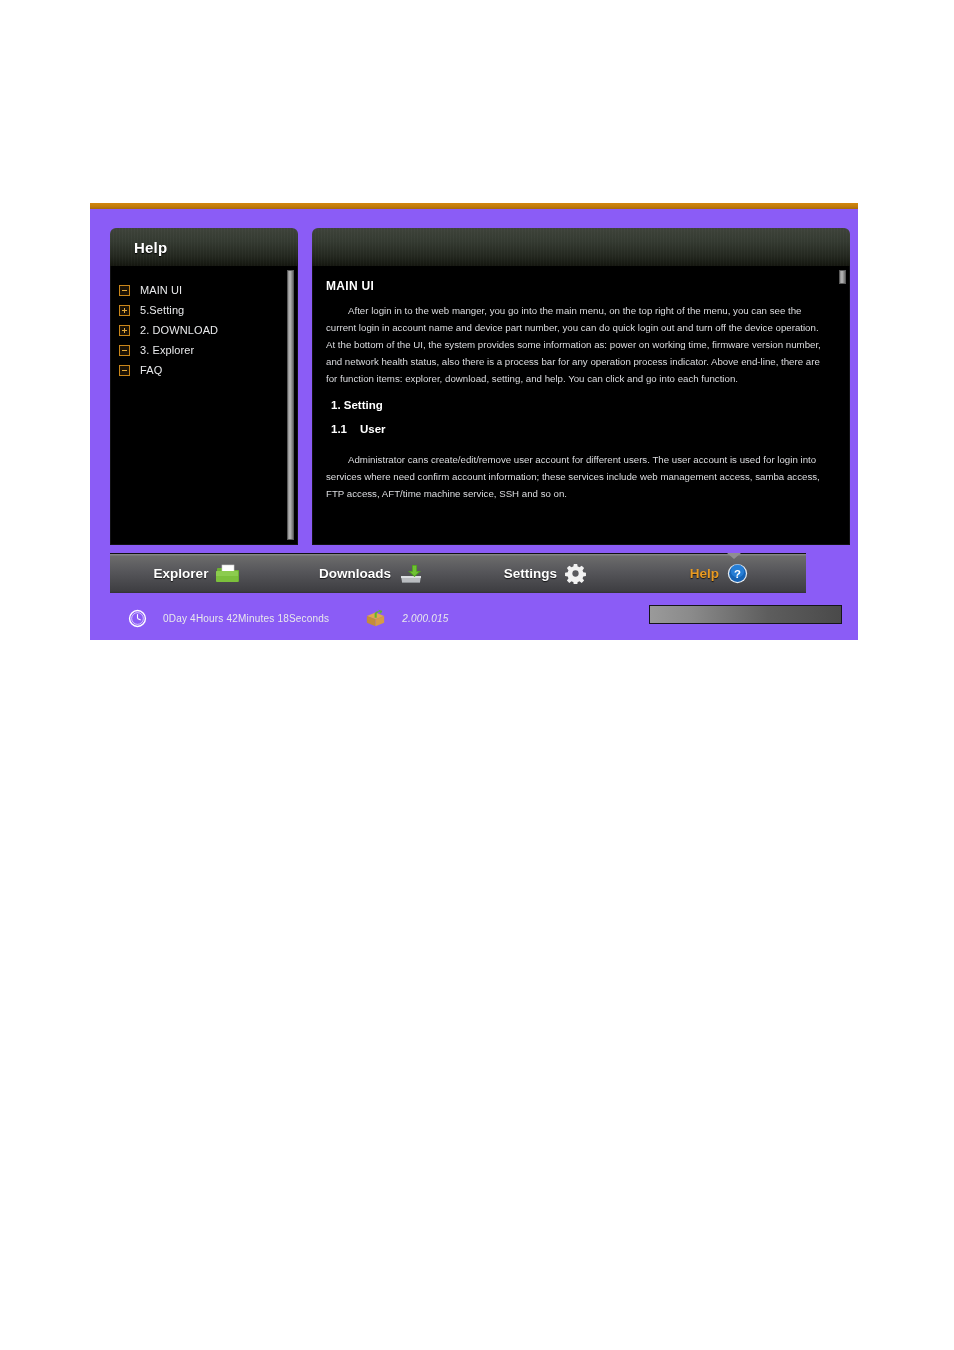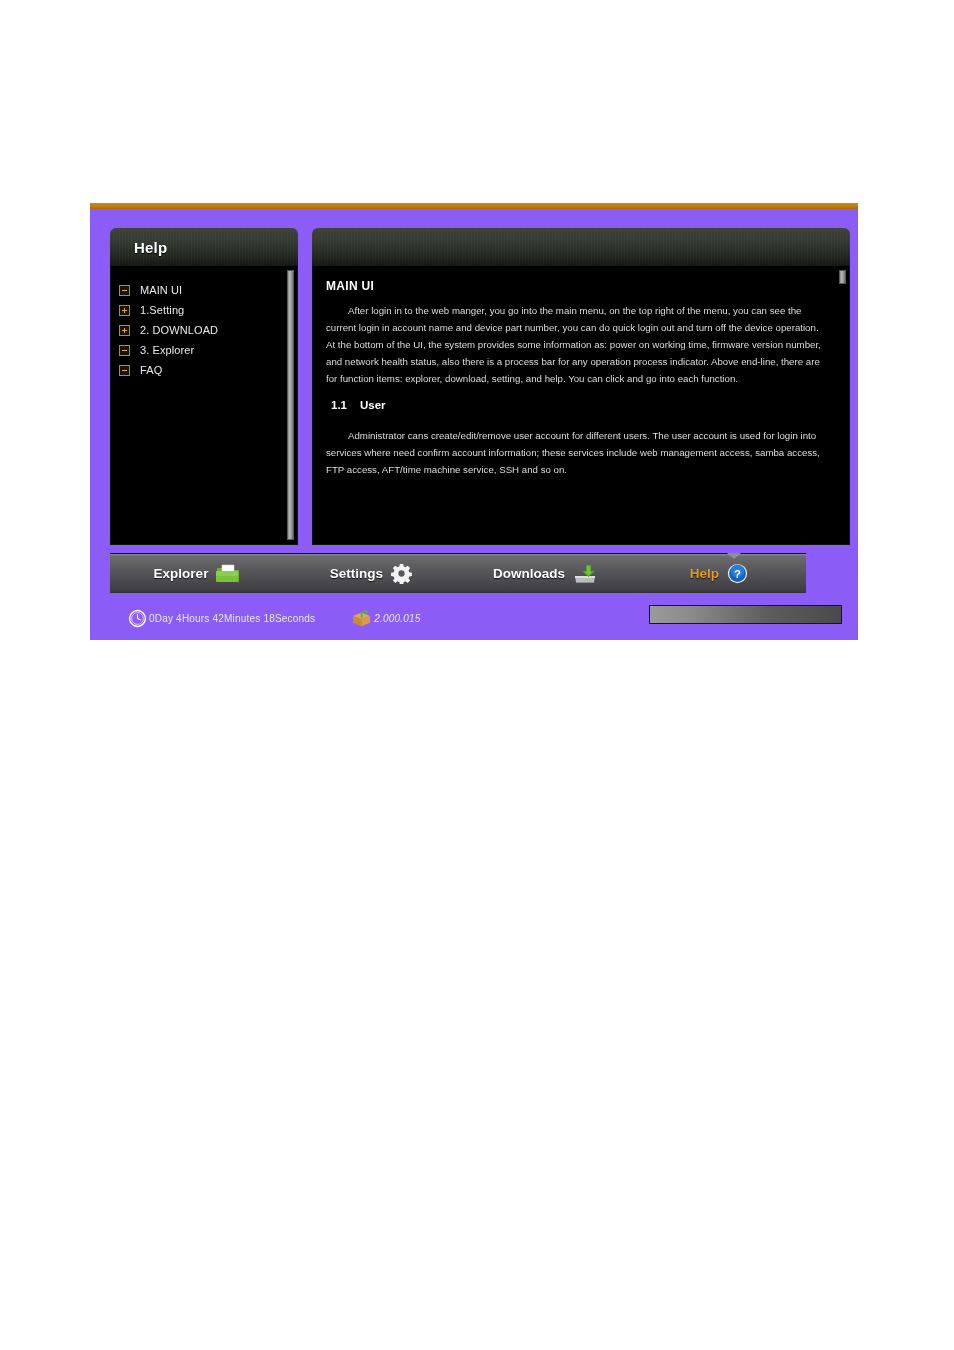--- a/index.html
+++ b/index.html
@@ -195,21 +195,21 @@
     border-top: 6px solid #8f8f8f;
   }
 
   
   #statusbar {
     position: absolute;
     left: 20px; top: 392px;
     width: 740px; height: 38px;
     display: flex; align-items: center;
   }
-  .status-group { display: flex; align-items: center; gap: 2px; margin-top: 8px; }
+  .status-group { display: flex; align-items: center; gap: 16px; margin-top: 8px; }
   #uptime-group { margin-left: 18px; }
   #version-group { margin-left: 36px; font-style: italic; }
   .status-text {
     font-size: 10px;
     color: #e8e9ec;
     letter-spacing: .2px;
   }
   #progress-track {
     position: absolute;
     right: 8px;
@@ -236,21 +236,21 @@
       <div id="nav-body">
         <div id="tree">
 
           <div class="tree-item">
             <span class="tree-toggle"></span>
             <span class="tree-label">MAIN UI</span>
           </div>
 
           <div class="tree-item">
             <span class="tree-toggle plus"></span>
-            <span class="tree-label">1.Setting</span>
+            <span class="tree-label">5.Setting</span>
           </div>
 
           <div class="tree-item">
             <span class="tree-toggle plus"></span>
             <span class="tree-label">2. DOWNLOAD</span>
           </div>
 
           <div class="tree-item">
             <span class="tree-toggle"></span>
             <span class="tree-label">3. Explorer</span>
@@ -272,20 +272,21 @@
       <div class="panel-header">
         <span class="panel-header-title"></span>
       </div>
       <div id="content-body">
         <div id="doc">
 
           <div class="doc-h1">MAIN UI</div>
 
           <p class="doc-p">After login in to the web manger, you go into the main menu, on the top right of the menu, you can see the current login in account name and device part number, you can do quick login out and turn off the device operation. At the bottom of the UI, the system provides some information as: power on working time, firmware version number, and network health status, also there is a process bar for any operation process indicator. Above end-line, there are for function items: explorer, download, setting, and help. You can click and go into each function.</p>
 
+          <div class="doc-h2">1. Setting</div>
 
 
           <div class="doc-h3">
             <span class="num">1.1</span><span>User</span>
           </div>
 
           <p class="doc-p">Administrator cans create/edit/remove user account for different users. The user account is used for login into services where need confirm account information; these services include web management access, samba access, FTP access, AFT/time machine service, SSH and so on.</p>
 
         </div>
         <div class="vscroll" id="content-scroll">
@@ -299,47 +300,47 @@
   <div id="navbar">
 
     <div class="nav-tab">
       <span class="nav-tab-label">Explorer</span>
       <span>
         <svg width="24" height="20" viewBox="0 0 24 20">
           <path d="M1 4 h8 l2 2 h11 a1 1 0 0 1 1 1 v10 a1 1 0 0 1 -1 1 h-20 a1 1 0 0 1 -1 -1 v-12 a1 1 0 0 1 1 -1 z" fill="#6cb032"></path>
           <rect x="6" y="1" width="12" height="9" fill="#ffffff" stroke="#cfcfcf" stroke-width="0.6"></rect>
           <path d="M1 7 h20 a1 1 0 0 1 1 1 v9 a1 1 0 0 1 -1 1 h-20 a1 1 0 0 1 -1 -1 v-9 a1 1 0 0 1 1 -1 z" fill="#7cc03c"></path>
           <path d="M1 7 h20 a1 1 0 0 1 1 1 v4 h-22 v-4 a1 1 0 0 1 1 -1 z" fill="#8ccc4e"></path>
-        </svg>
-      </span>
-    </div>
-
-    <div class="nav-tab">
-      <span class="nav-tab-label">Settings</span>
-      <span>
-        <svg width="21" height="21" viewBox="0 0 24 24">
-          <path fill="#f2f2f2" d="M13.9 1 h-3.8 l-.6 3.1 a8 8 0 0 0 -2 .85 l-2.6 -1.8 l-2.7 2.7 l1.8 2.6 a8 8 0 0 0 -.85 2 l-3.1 .6 v3.8 l3.1 .6 a8 8 0 0 0 .85 2 l-1.8 2.6 l2.7 2.7 l2.6 -1.8 a8 8 0 0 0 2 .85 l.6 3.1 h3.8 l.6 -3.1 a8 8 0 0 0 2 -.85 l2.6 1.8 l2.7 -2.7 l-1.8 -2.6 a8 8 0 0 0 .85 -2 l3.1 -.6 v-3.8 l-3.1 -.6 a8 8 0 0 0 -.85 -2 l1.8 -2.6 l-2.7 -2.7 l-2.6 1.8 a8 8 0 0 0 -2 -.85 z"></path>
-          <circle cx="12" cy="12" r="3.6" fill="#5a5a5e"></circle>
         </svg>
       </span>
     </div>
 
     <div class="nav-tab">
       <span class="nav-tab-label">Downloads</span>
       <span>
         <svg width="24" height="20" viewBox="0 0 24 20">
           <path d="M2 12 h20 l-1 6 h-18 z" fill="#b9bcc0"></path>
           <path d="M2 12 h20 v2 h-20 z" fill="#dcdfe2"></path>
           <path d="M3 18 h18 v1 h-18 z" fill="#8d9195"></path>
           <path d="M13 1 h5 v6 h4 l-6.5 6 l-6.5 -6 h4 z" fill="#4f9e20"></path>
           <path d="M13.8 1.8 h3.4 v6 h2.6 l-4.3 4 l-4.3 -4 h2.6 z" fill="#6fc233"></path>
         </svg>
       </span>
     </div>
 
+    <div class="nav-tab">
+      <span class="nav-tab-label">Settings</span>
+      <span>
+        <svg width="21" height="21" viewBox="0 0 24 24">
+          <path fill="#f2f2f2" d="M13.9 1 h-3.8 l-.6 3.1 a8 8 0 0 0 -2 .85 l-2.6 -1.8 l-2.7 2.7 l1.8 2.6 a8 8 0 0 0 -.85 2 l-3.1 .6 v3.8 l3.1 .6 a8 8 0 0 0 .85 2 l-1.8 2.6 l2.7 2.7 l2.6 -1.8 a8 8 0 0 0 2 .85 l.6 3.1 h3.8 l.6 -3.1 a8 8 0 0 0 2 -.85 l2.6 1.8 l2.7 -2.7 l-1.8 -2.6 a8 8 0 0 0 .85 -2 l3.1 -.6 v-3.8 l-3.1 -.6 a8 8 0 0 0 -.85 -2 l1.8 -2.6 l-2.7 -2.7 l-2.6 1.8 a8 8 0 0 0 -2 -.85 z"></path>
+          <circle cx="12" cy="12" r="3.6" fill="#5a5a5e"></circle>
+        </svg>
+      </span>
+    </div>
+
     <div class="nav-tab active">
       <span class="active-pointer"></span>
       <span class="nav-tab-label">Help</span>
       <span>
         <svg width="21" height="21" viewBox="0 0 24 24">
           <circle cx="12" cy="12" r="11" fill="#e8edf2"></circle>
           <circle cx="12" cy="12" r="9.6" fill="#1663b5"></circle>
           <circle cx="12" cy="9" r="7.6" fill="#2c87e0" opacity=".75"></circle>
           <text x="12" y="17" font-family="Liberation Sans, sans-serif" font-size="13" font-weight="bold" fill="#ffffff" text-anchor="middle">?</text>
         </svg>

